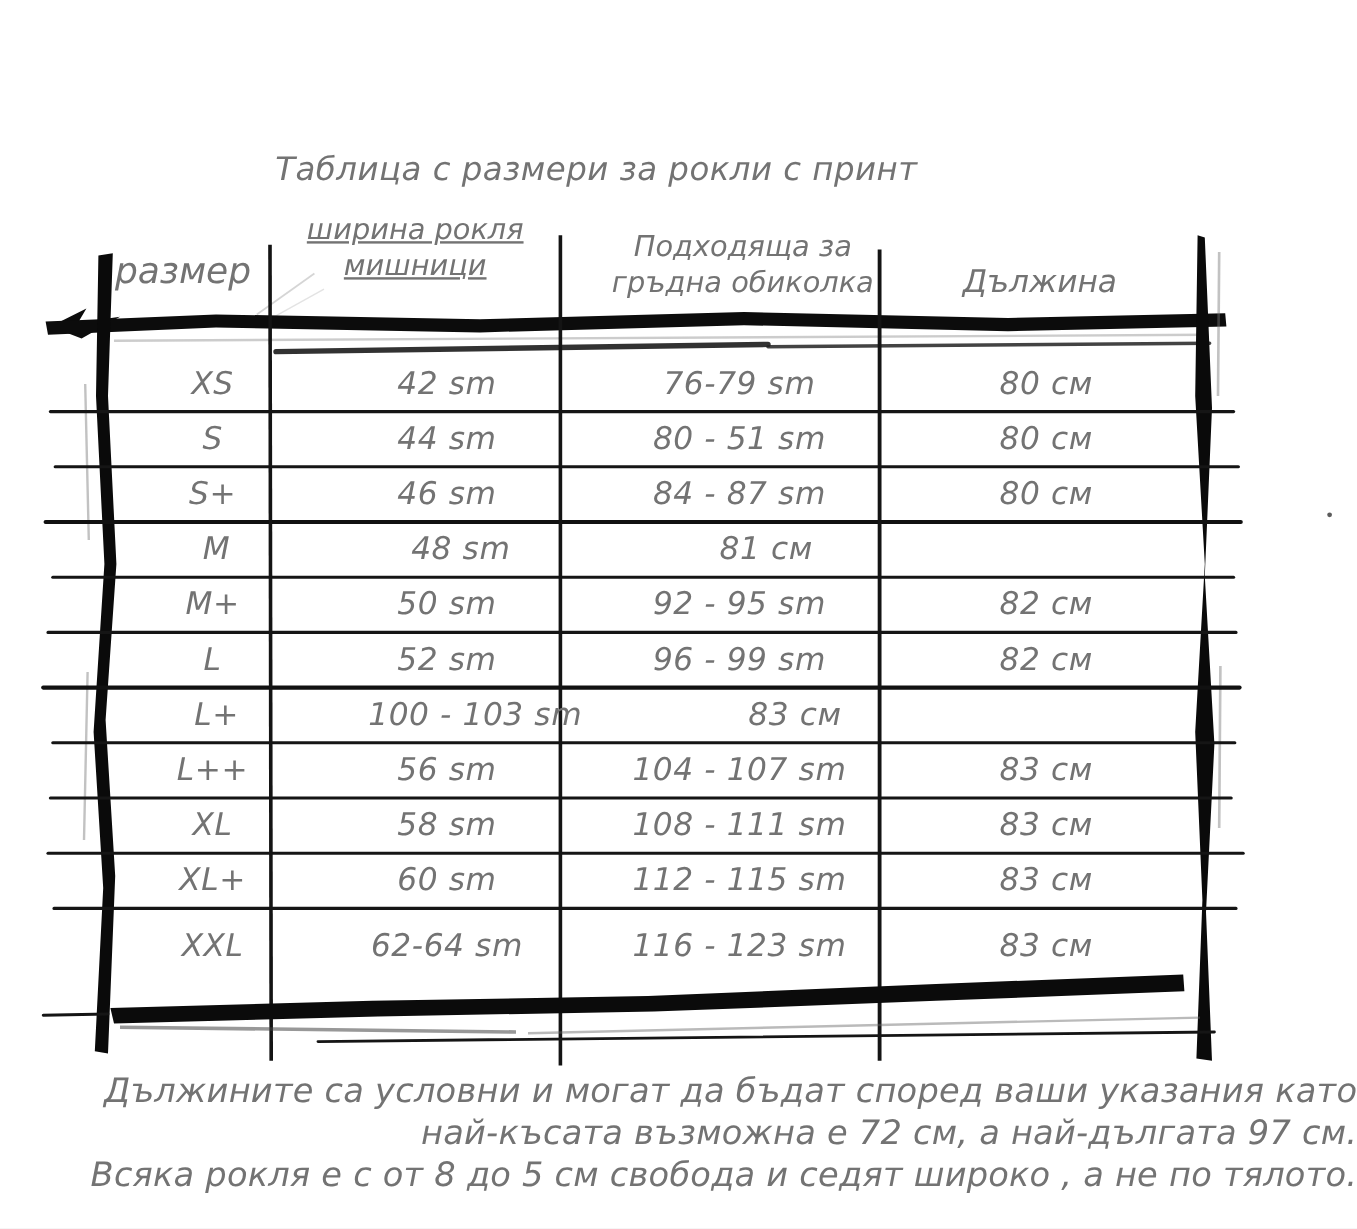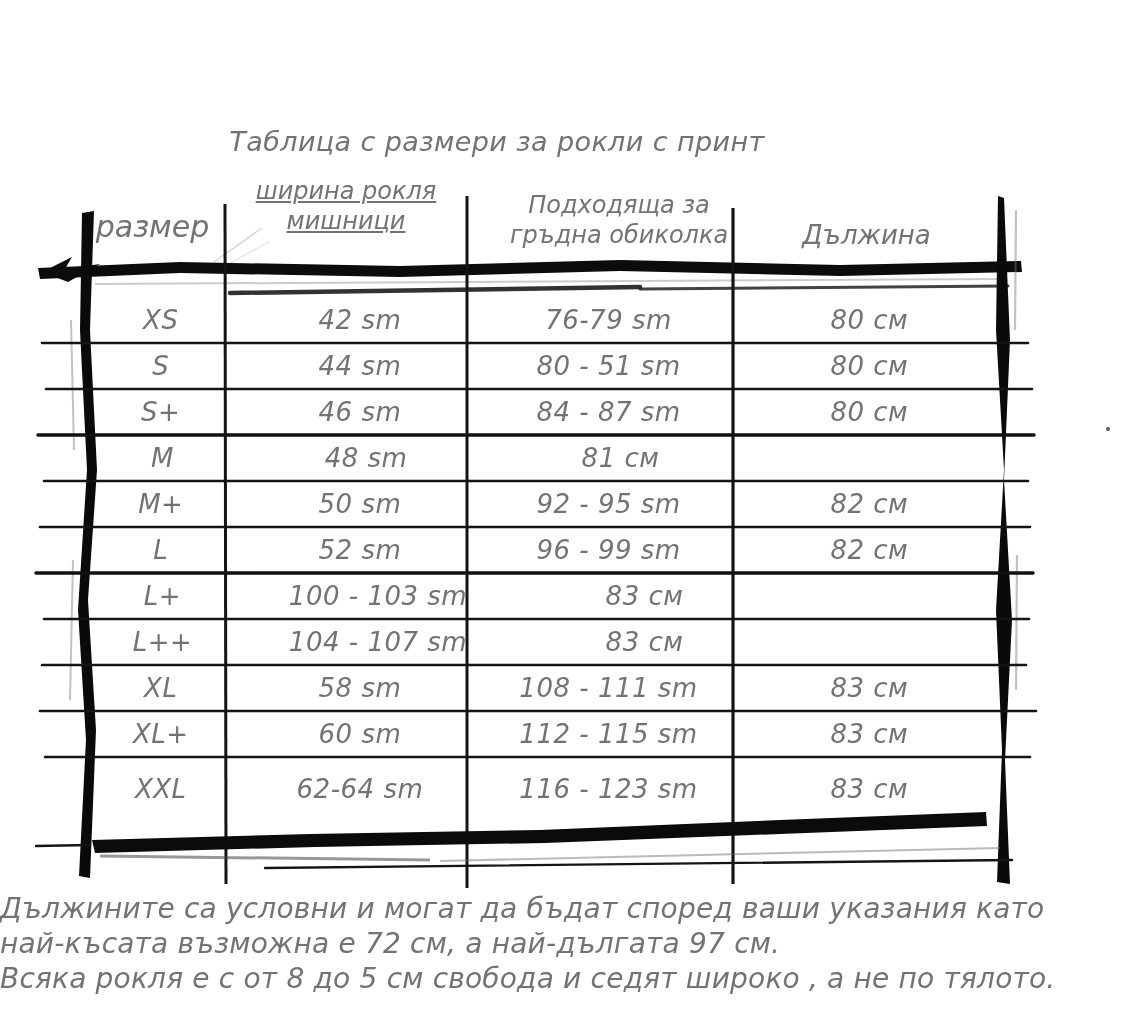--- a/index.html
+++ b/index.html
@@ -11,25 +11,25 @@
   .title{left:0;top:126px;width:994px;text-align:center;font-size:27px;letter-spacing:.4px;}
   .hdr{text-align:center;font-size:24px;line-height:30px;}
   .hdr-size{left:80px;top:212px;width:145px;font-size:30px;}
   .hdr-width{left:225px;top:176px;width:242px;text-decoration:underline;}
   .hdr-chest{left:467px;top:190px;width:266px;margin-left:19px;}
   .hdr-length{left:733px;top:204px;width:267px;font-size:26px;margin-top:16px;}
   .rows{left:80px;top:297px;width:920px;}
   .row{display:flex;height:46px;}
   .row:last-child{height:63px;}
   .cell{display:flex;align-items:center;justify-content:center;font-size:26px;letter-spacing:.5px;}
-  .col-size{width:165px;}
+  .col-size{width:165px;padding-left:18px;}
   .col-width{width:242px;}
   .col-chest{width:266px;}
   .col-length{width:267px;}
-  .footer{left:0;top:891px;width:1131px;text-align:left;font-size:28px;line-height:35px;letter-spacing:.2px;}
+  .footer{left:0;top:891px;width:1131px;text-align:right;font-size:28px;line-height:35px;letter-spacing:.2px;}
   svg.ink{position:absolute;left:0;top:0;z-index:1;pointer-events:none;}
 </style>
 </head>
 <body>
 
 <div class="page">
 
   <svg class="ink" width="1131" height="1024" viewBox="0 0 1131 1024">
 
     <path d="M214,262 L262,228" stroke="#888" stroke-width="1.5" opacity="0.35" fill="none"></path>
@@ -130,20 +130,21 @@
         <div class="cell col-chest">96 - 99 sm</div>
         <div class="cell col-length">82 см</div>
       </div>
       <div class="row">
         <div class="cell col-size">L+</div>
         <div class="cell col-chest">100 - 103 sm</div>
         <div class="cell col-length">83 см</div>
       </div>
       <div class="row">
         <div class="cell col-size">L++</div>
+        <div class="cell col-width">56 sm</div>
         <div class="cell col-chest">104 - 107 sm</div>
         <div class="cell col-length">83 см</div>
       </div>
       <div class="row">
         <div class="cell col-size">XL</div>
         <div class="cell col-width">58 sm</div>
         <div class="cell col-chest">108 - 111 sm</div>
         <div class="cell col-length">83 см</div>
       </div>
       <div class="row">

